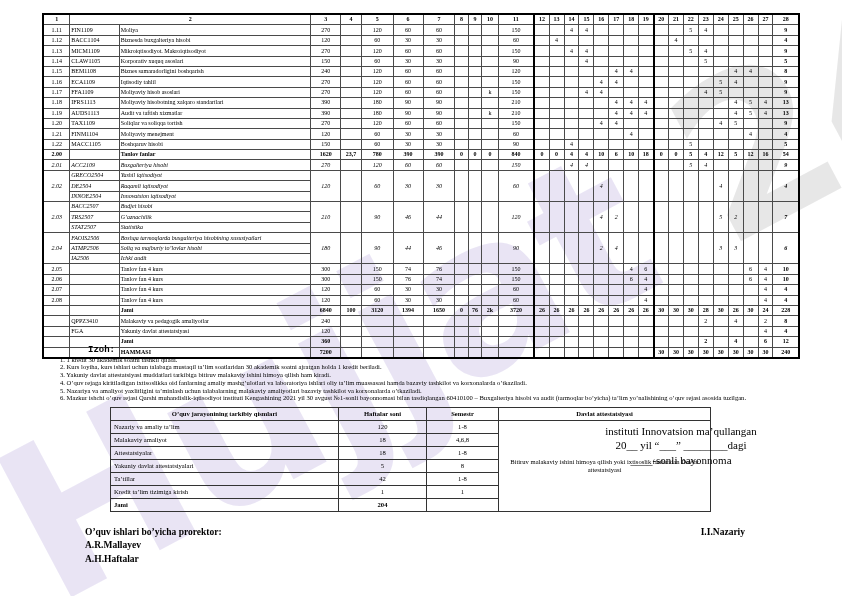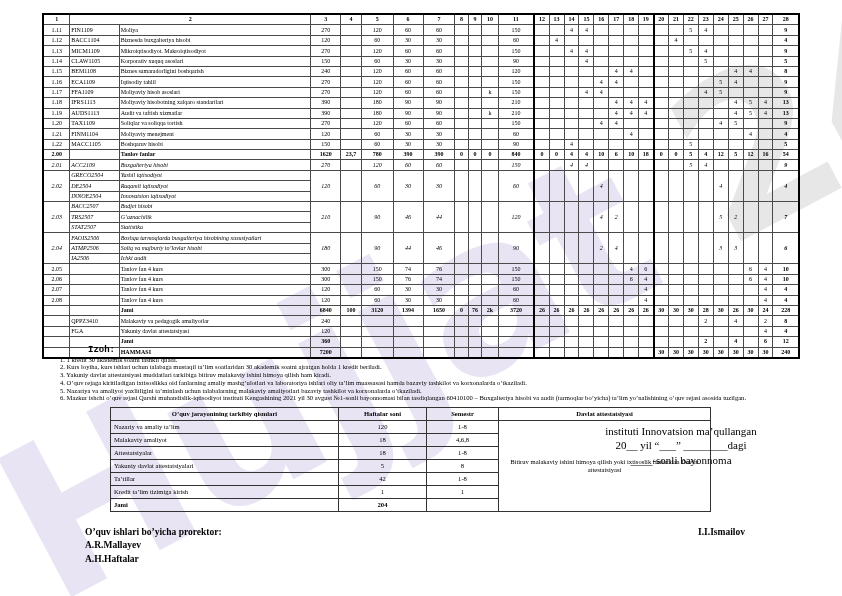--- a/index.html
+++ b/index.html
@@ -1020,21 +1020,21 @@
 
     <div id="approval">
       <div>instituti Innovatsion ma’qullangan</div>
       <div>20__ yil “___” ________dagi</div>
       <div>____-sonli bayonnoma</div>
     </div>
 
     <div id="signatures">
       <div class="sig-row">
         <span class="sig-label">O’quv ishlari bo’yicha prorektor:</span>
-        <span class="sig-name">I.I.Ismailov</span>
+        <span class="sig-name">I.I.Nazariy</span>
       </div>
       <div class="sig-row">
         <span class="sig-name">A.R.Mallayev</span>
       </div>
       <div class="sig-row">
         <span class="sig-name">A.H.Haftalar</span>
       </div>
     </div>
   </div>
 </div>

